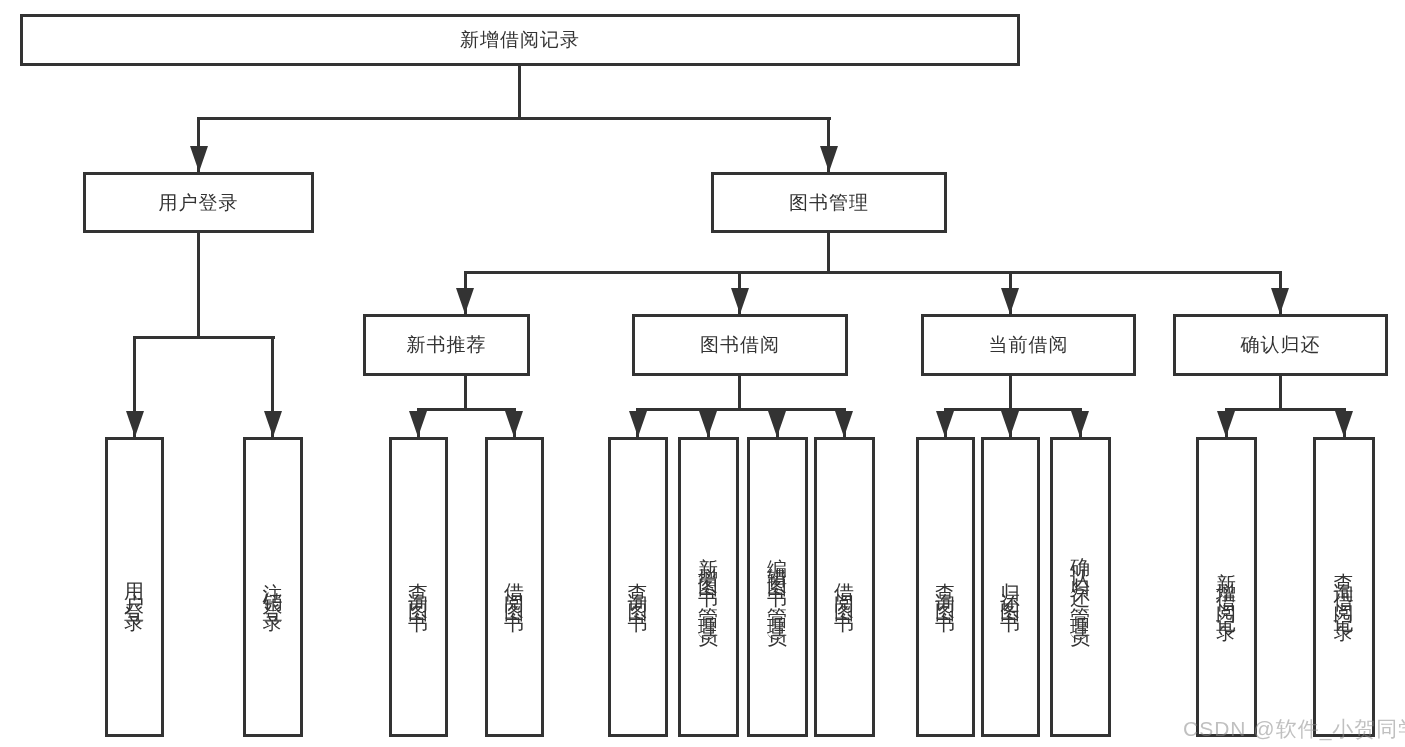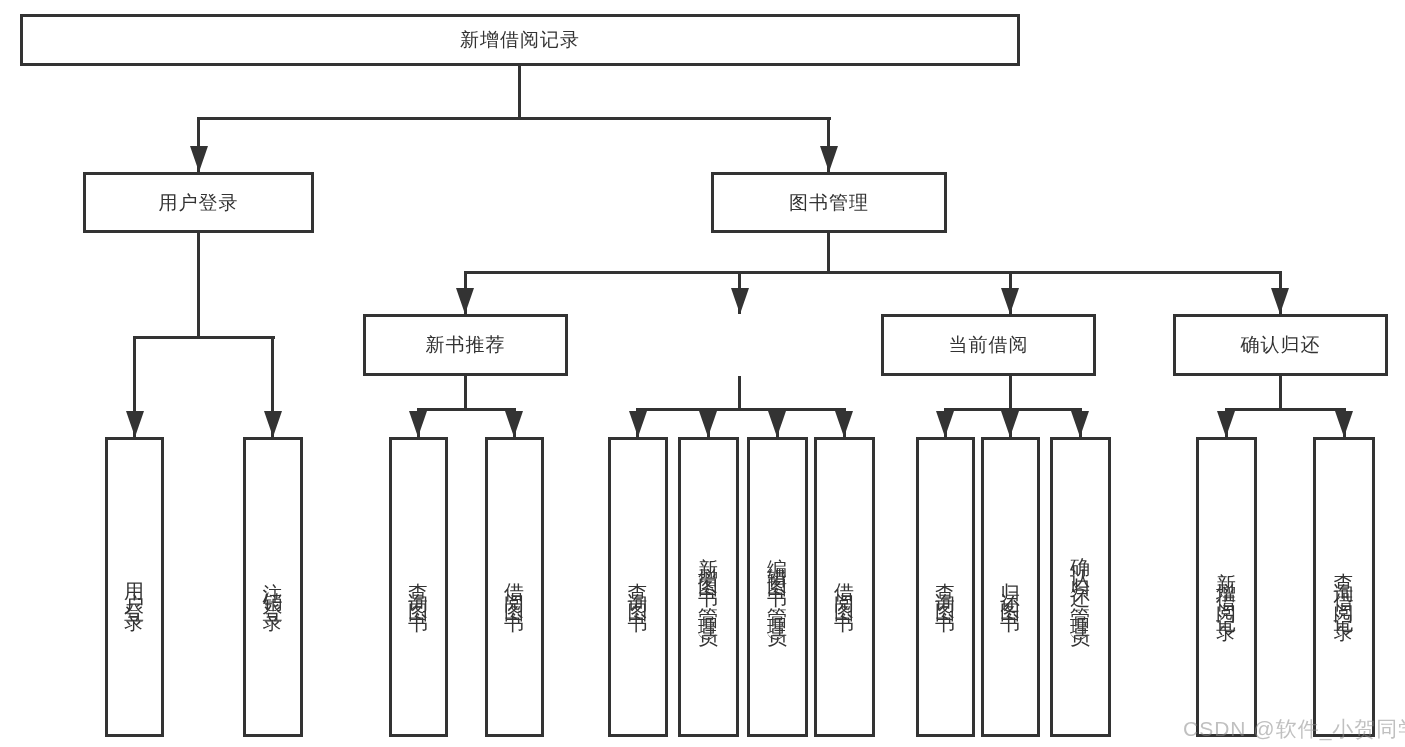--- a/index.html
+++ b/index.html
@@ -39,24 +39,27 @@
     <span>新增借阅记录</span>
   </div>
 
   <div class="box hbox" style="left:83px;top:172px;width:231px;height:61px">
     <span>用户登录</span>
   </div>
   <div class="box hbox" style="left:711px;top:172px;width:236px;height:61px">
     <span>图书管理</span>
   </div>
 
-  <div class="box hbox" style="left:363px;top:314px;width:205px;height:62px">
+  <div class="box hbox" style="left:363px;top:314px;width:167px;height:62px">
     <span>新书推荐</span>
   </div>
-  <div class="box hbox" style="left:881px;top:314px;width:215px;height:62px">
+  <div class="box hbox" style="left:632px;top:314px;width:216px;height:62px">
+    <span>图书借阅</span>
+  </div>
+  <div class="box hbox" style="left:921px;top:314px;width:215px;height:62px">
     <span>当前借阅</span>
   </div>
   <div class="box hbox" style="left:1173px;top:314px;width:215px;height:62px">
     <span>确认归还</span>
   </div>
 
   <div class="box vbox" style="left:105px;width:59px">
     <span class="vtext">用户登录</span>
   </div>
   <div class="box vbox" style="left:243px;width:60px">

